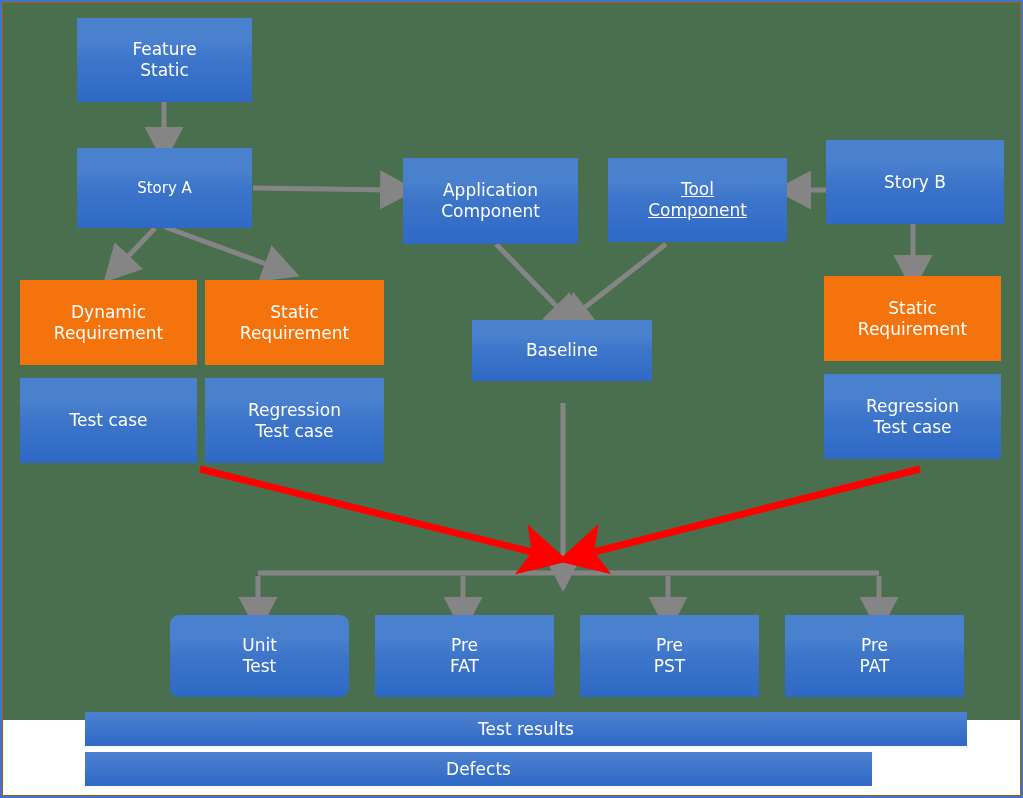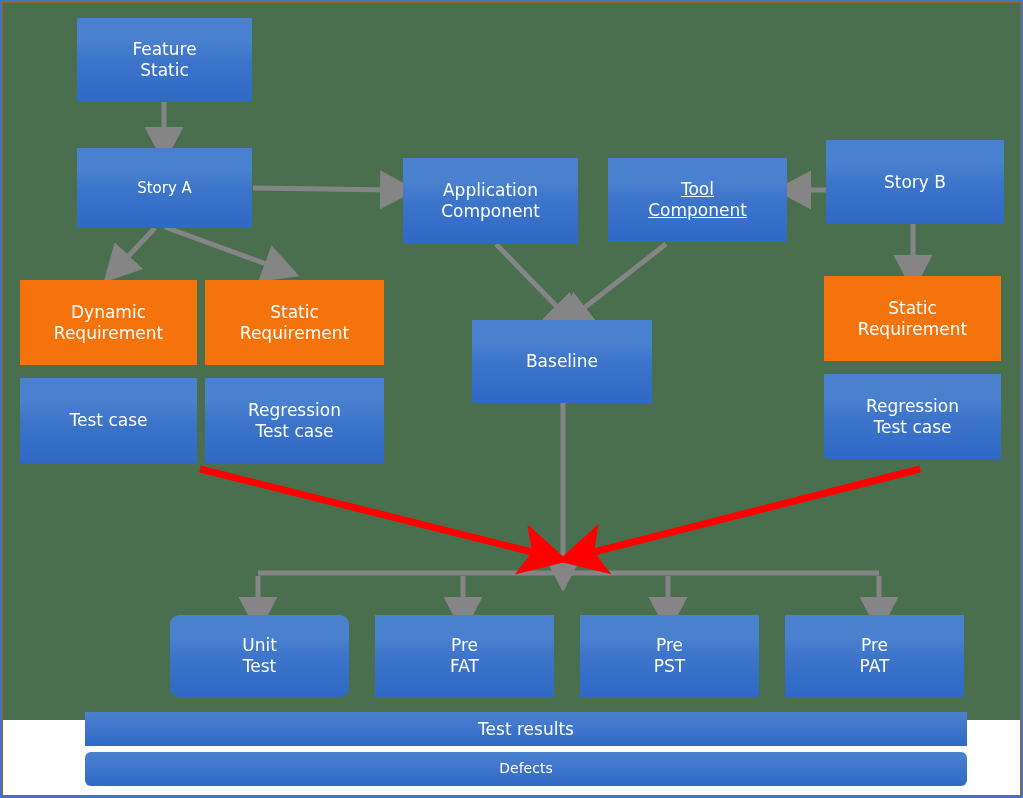--- a/index.html
+++ b/index.html
@@ -180,21 +180,21 @@
     </div>
   </div>
 
   <div class="node blue" style="left:824px;top:374px;width:177px;height:85px;font-size:17px;">
     <div>
       <span>Regression</span>
       <span>Test case</span>
     </div>
   </div>
 
-  <div class="node blue" style="left:472px;top:320px;width:180px;height:83px;font-size:17px;">
+  <div class="node blue" style="left:472px;top:320px;width:180px;height:61px;font-size:17px;">
     <div>
       <span>Baseline</span>
     </div>
   </div>
 
   <div class="node blue" style="left:170px;top:615px;width:179px;height:82px;font-size:17px;border-radius:9px;">
     <div>
       <span>Unit</span>
       <span>Test</span>
     </div>
@@ -220,20 +220,20 @@
       <span>PAT</span>
     </div>
   </div>
 
   <div class="node bar" style="left:85px;top:712px;width:882px;height:34px;font-size:17px;z-index:40;">
     <div>
       <span>Test results</span>
     </div>
   </div>
 
-  <div class="node bar" style="left:85px;top:752px;width:882px;height:34px;font-size:14px;z-index:40;border-radius:6px;">
+  <div class="node bar" style="left:85px;top:752px;width:787px;height:34px;font-size:17px;z-index:40;">
     <div>
       <span>Defects</span>
     </div>
   </div>
 
   <div id="frame"></div>
 </div>
 
 </body></html>

